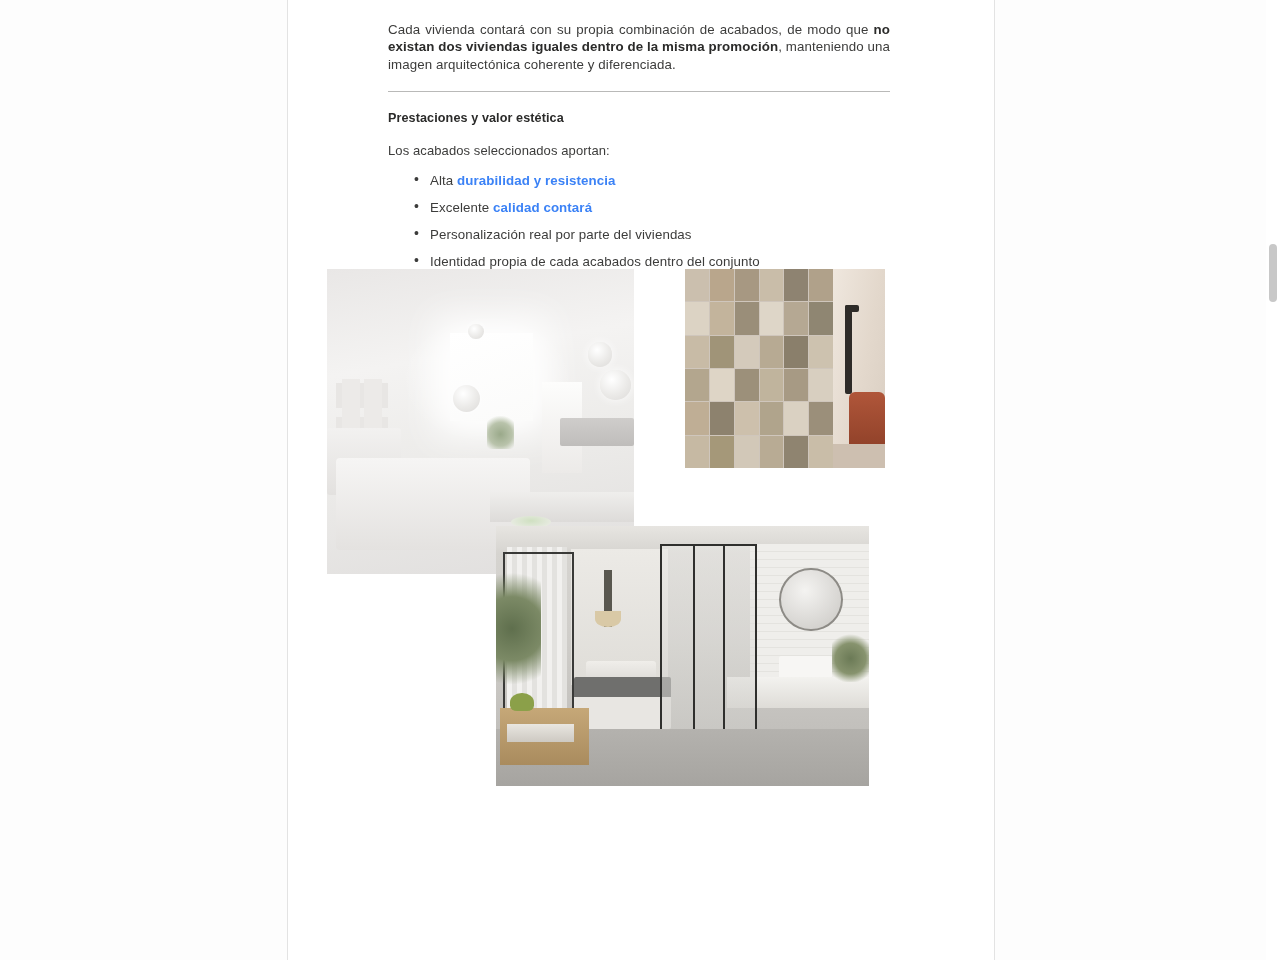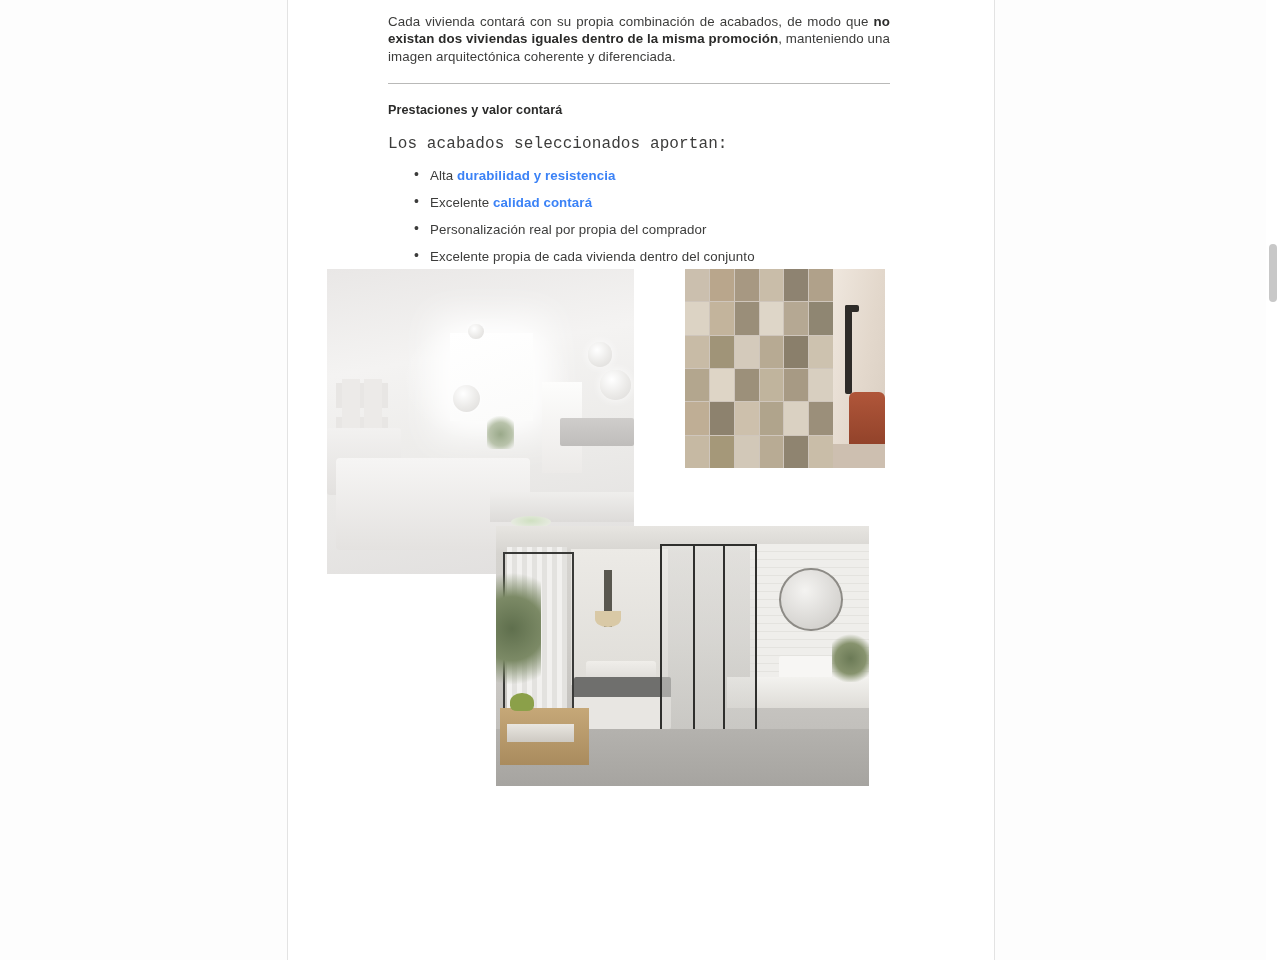--- a/index.html
+++ b/index.html
@@ -80,42 +80,41 @@
   p.para {
     margin: 0;
     color: #3c3c3b;
     font-size: 13.3px;
     line-height: 17.4px;
     text-align: justify;
     letter-spacing: 0.1px;
   }
   p.para b { font-weight: bold; color: #2b2b2a; }
 
-  .intro { padding-top: 13px; }
+  .intro { padding-top: 21px; }
 
   hr.rule {
     border: none;
     border-top: 1px solid #b9b9b8;
     margin: 18px 0 0 0;
   }
 
   h2.subhead {
     margin: 19px 0 0 0;
     font-size: 12.6px;
     font-weight: bold;
     color: #2b2b2a;
     letter-spacing: 0.1px;
   }
 
   p.lead {
     margin: 18px 0 0 0;
-    font-size: 16px;
+    font-size: 13px;
     color: #3c3c3b;
     letter-spacing: 0.1px;
-    font-family: Liberation Mono, monospace;
   }
 
   ul.bullets {
     margin: 14px 0 0 0;
     padding: 0 0 0 42px;
     list-style: none;
   }
   ul.bullets li {
     position: relative;
     font-size: 13.3px;
@@ -344,29 +343,29 @@
   <div class="gutter-fill right"></div>
 
   <div id="page-sheet">
 
     <div class="doc-body">
 
       <p class="para intro"><span>Cada vivienda contará con su propia combinación de acabados, de modo que </span><b>no existan dos viviendas iguales dentro de la misma promoción</b><span>, manteniendo una imagen arquitectónica coherente y diferenciada.</span></p>
 
       <hr class="rule">
 
-      <h2 class="subhead">Prestaciones y valor contará</h2>
+      <h2 class="subhead">Prestaciones y valor estética</h2>
 
       <p class="lead">Los acabados seleccionados aportan:</p>
 
       <ul class="bullets">
         <li><span>Alta </span><b>durabilidad y resistencia</b></li>
         <li><span>Excelente </span><b>calidad contará</b></li>
-        <li><span>Personalización real por propia del comprador</span></li>
-        <li><span>Excelente propia de cada vivienda dentro del conjunto</span></li>
+        <li><span>Personalización real por parte del viviendas</span></li>
+        <li><span>Identidad propia de cada acabados dentro del conjunto</span></li>
       </ul>
 
     </div>
   </div>
 
   <div class="img-block" id="img-living">
     <div class="frames"></div>
     <div class="window"></div>
     <div class="wallpanel"></div>
     <div class="tv"></div>

